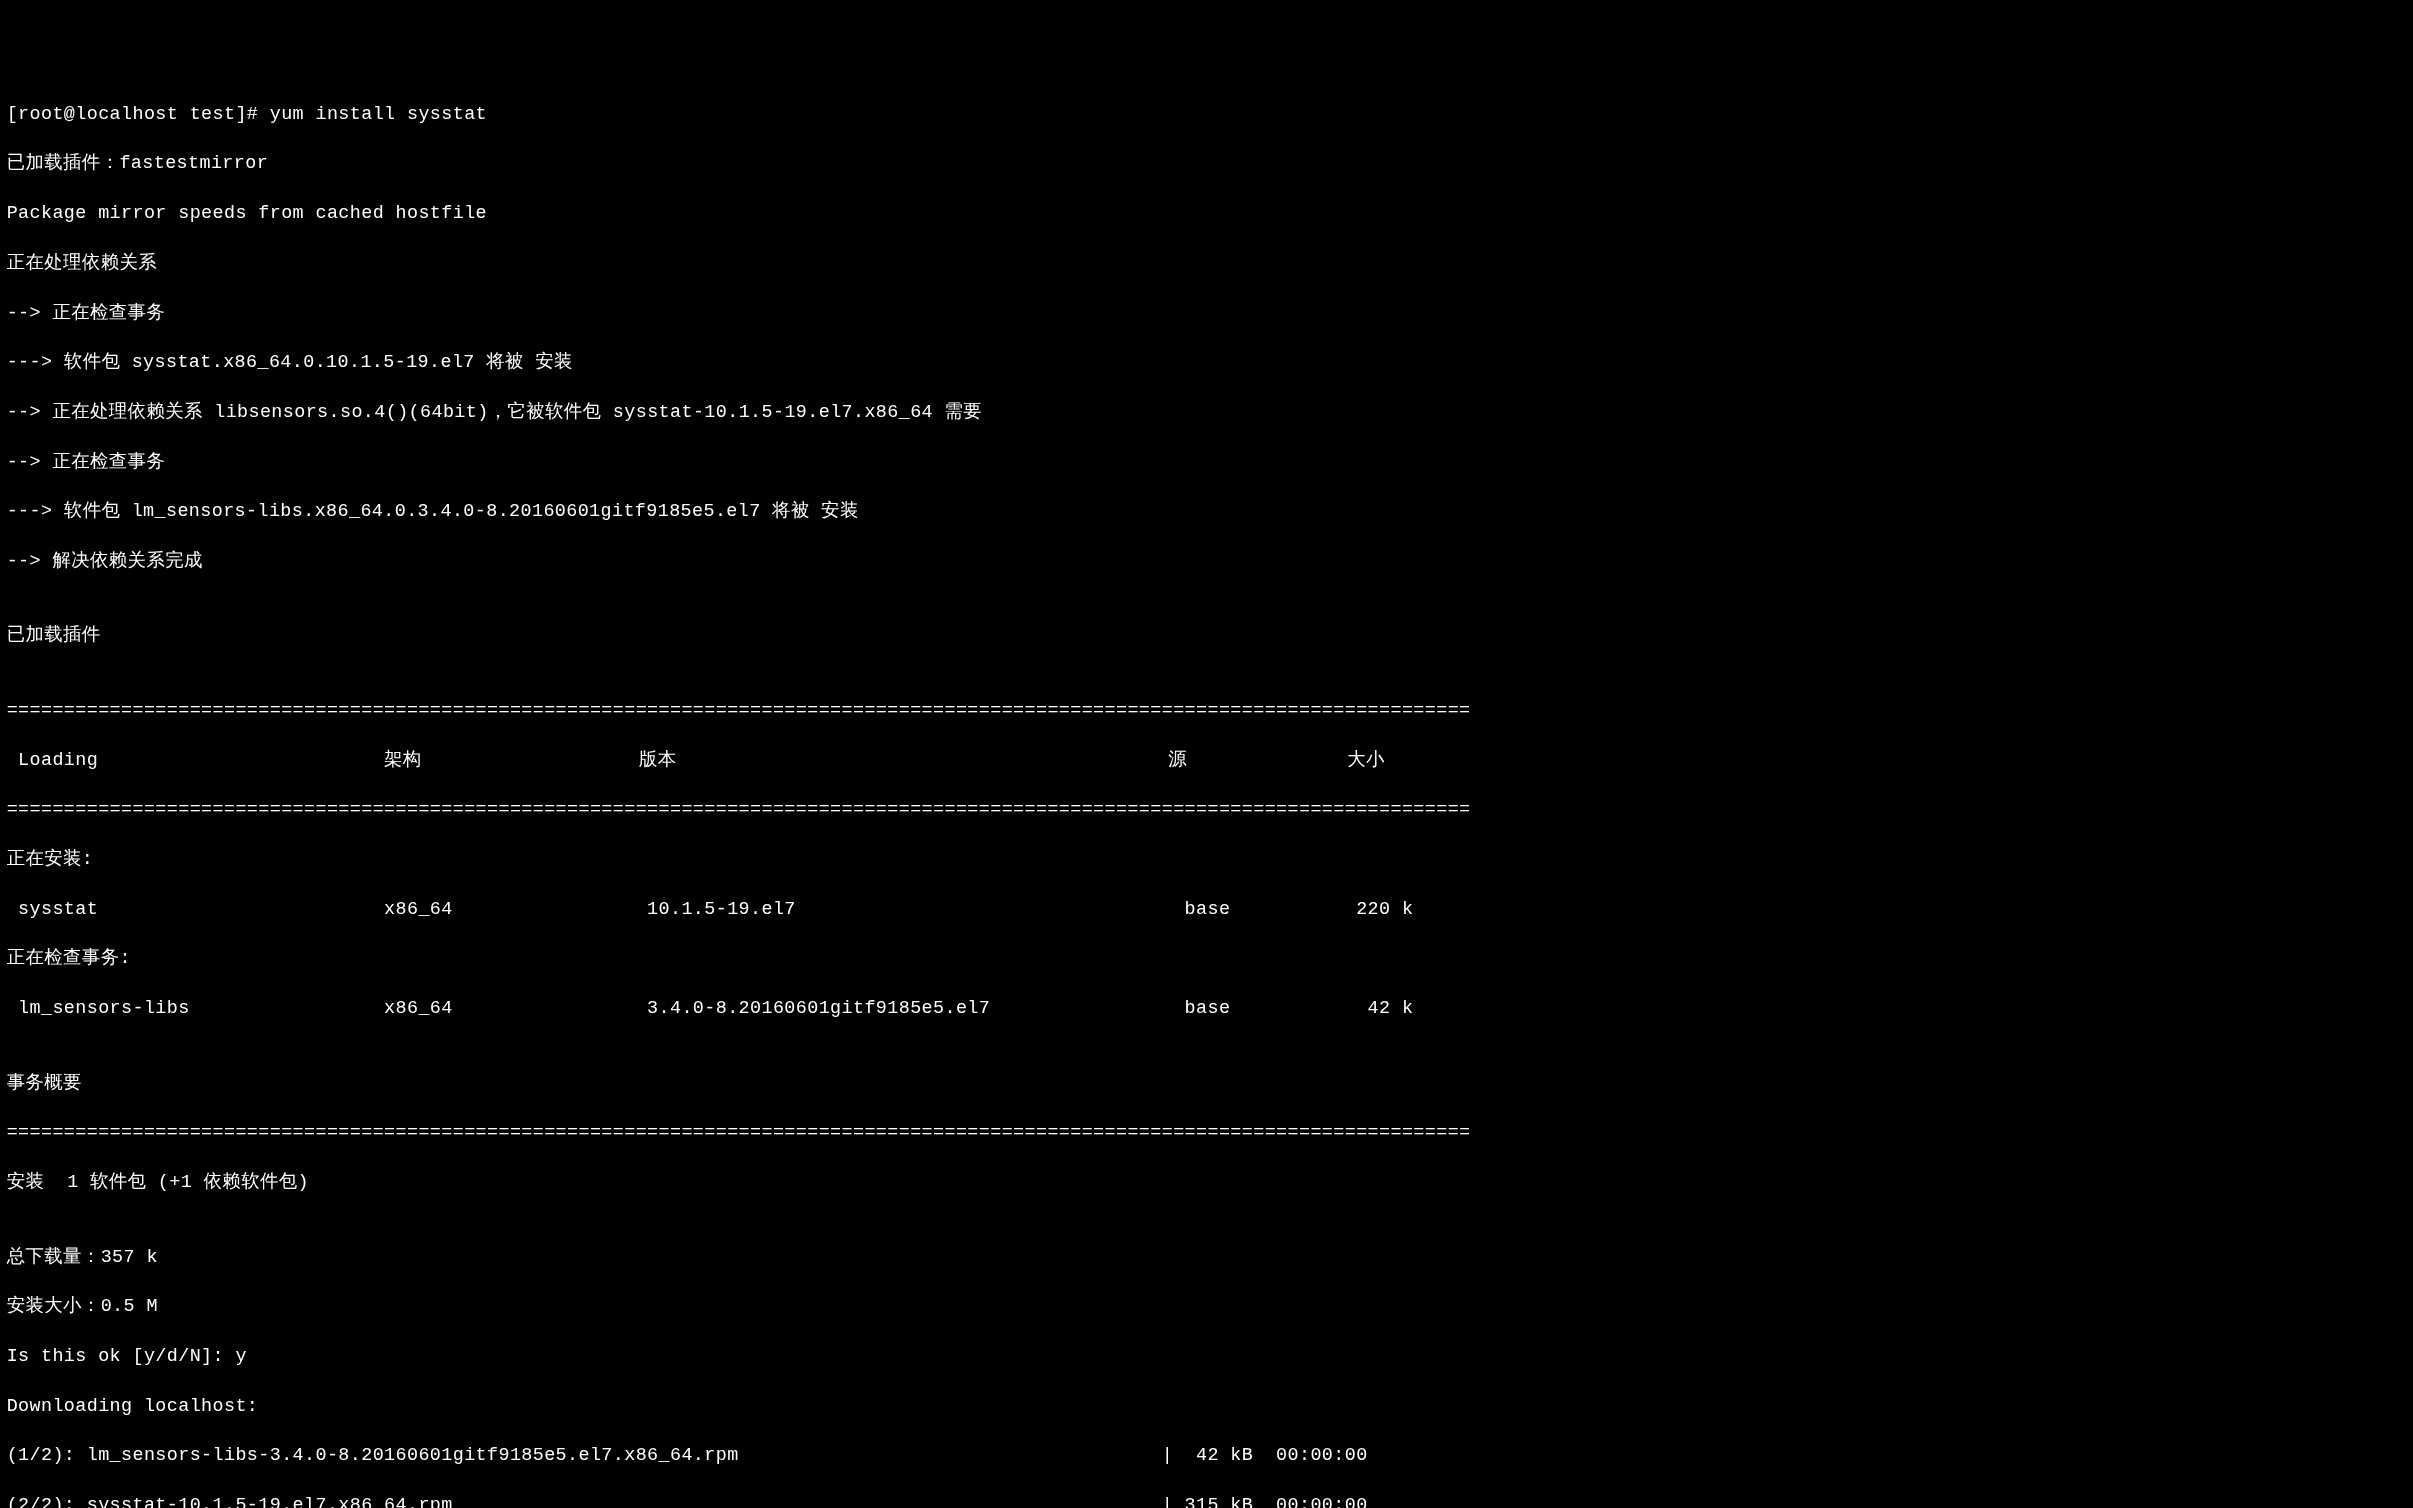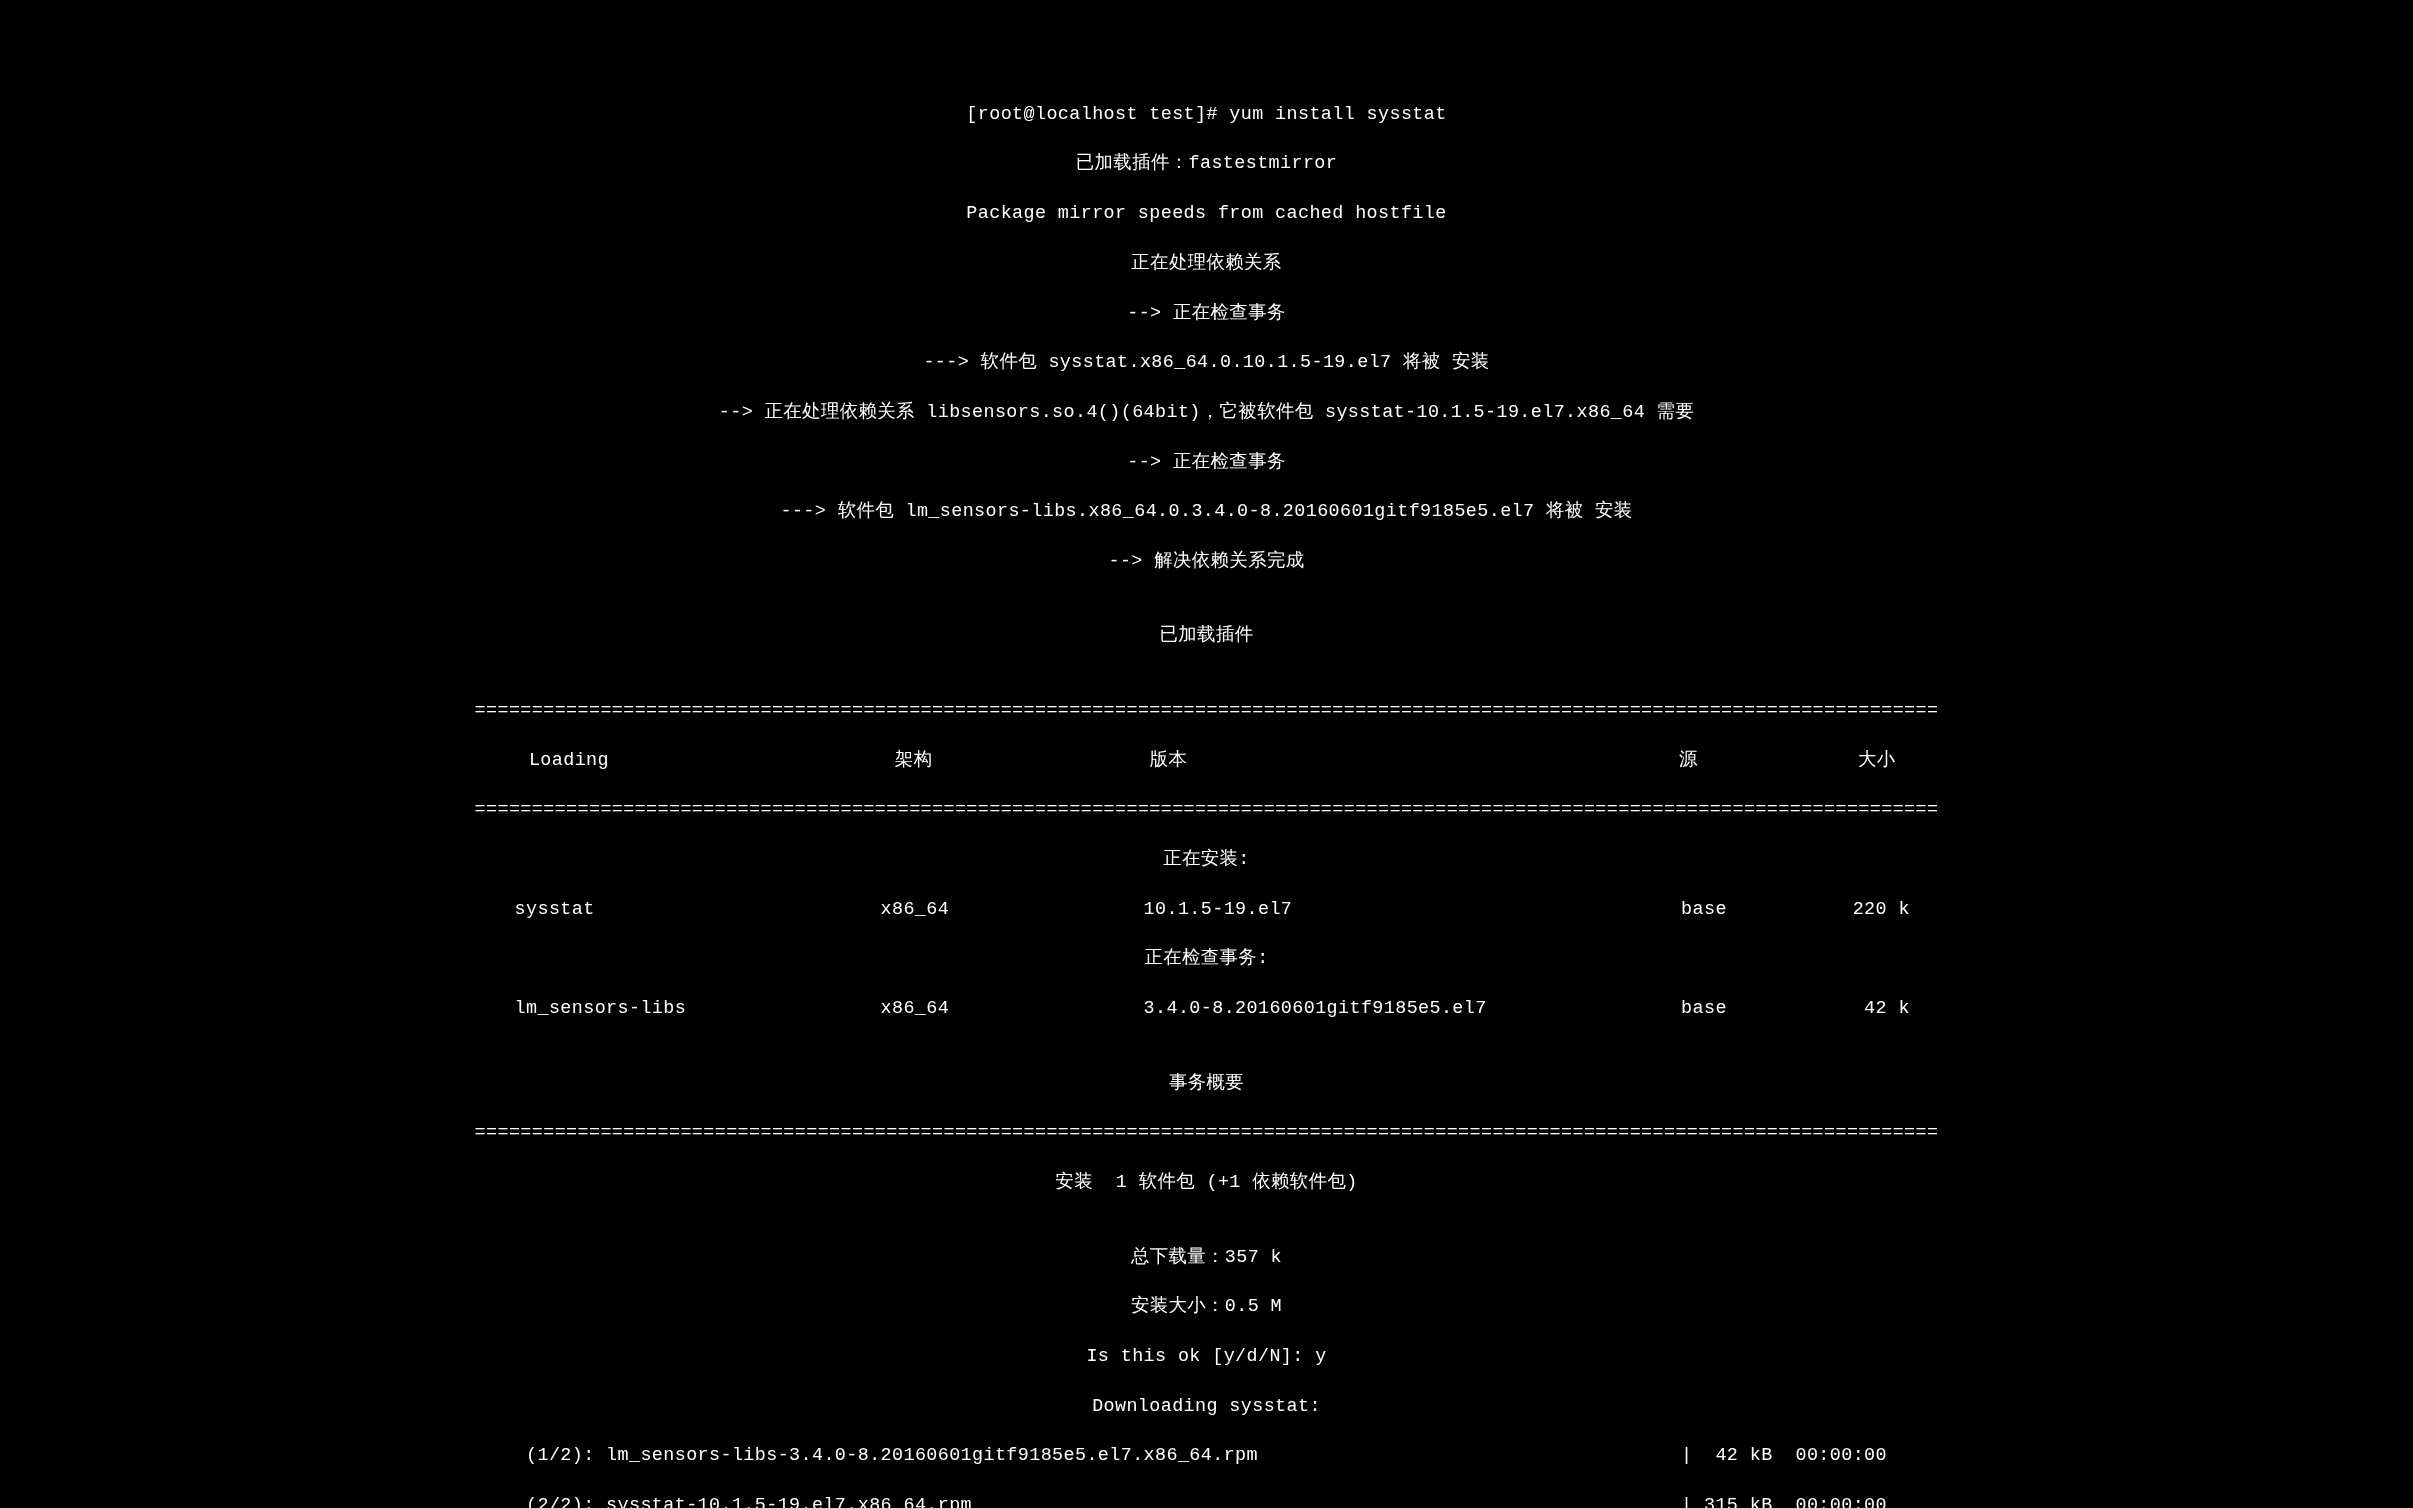--- a/index.html
+++ b/index.html
@@ -16,21 +16,20 @@
       padding: 3.4px 6.7px;
       white-space: pre;
       letter-spacing: 0.4px;
       overflow-x: hidden;
       width: 2413px;
       height: 1508px;
     }
     .terminal-line {
       white-space: pre;
       display: block;
-      text-align: center;
     }
   </style>
 </head>
 <body>
 
 
 
 <div class="terminal-line">[root@localhost test]# yum install sysstat</div>
 <div class="terminal-line">已加载插件：fastestmirror</div>
 <div class="terminal-line">Package mirror speeds from cached hostfile</div>
@@ -52,21 +51,21 @@
 <div class="terminal-line">正在检查事务:</div>
 <div class="terminal-line"> lm_sensors-libs                 x86_64                 3.4.0-8.20160601gitf9185e5.el7                 base            42 k</div>
 <div class="terminal-line"></div>
 <div class="terminal-line">事务概要</div>
 <div class="terminal-line">================================================================================================================================</div>
 <div class="terminal-line">安装  1 软件包 (+1 依赖软件包)</div>
 <div class="terminal-line"></div>
 <div class="terminal-line">总下载量：357 k</div>
 <div class="terminal-line">安装大小：0.5 M</div>
 <div class="terminal-line">Is this ok [y/d/N]: y</div>
-<div class="terminal-line">Downloading sysstat:</div>
+<div class="terminal-line">Downloading localhost:</div>
 <div class="terminal-line">(1/2): lm_sensors-libs-3.4.0-8.20160601gitf9185e5.el7.x86_64.rpm                                     |  42 kB  00:00:00</div>
 <div class="terminal-line">(2/2): sysstat-10.1.5-19.el7.x86_64.rpm                                                              | 315 kB  00:00:00</div>
 
 
 
 
 
 
 
 

